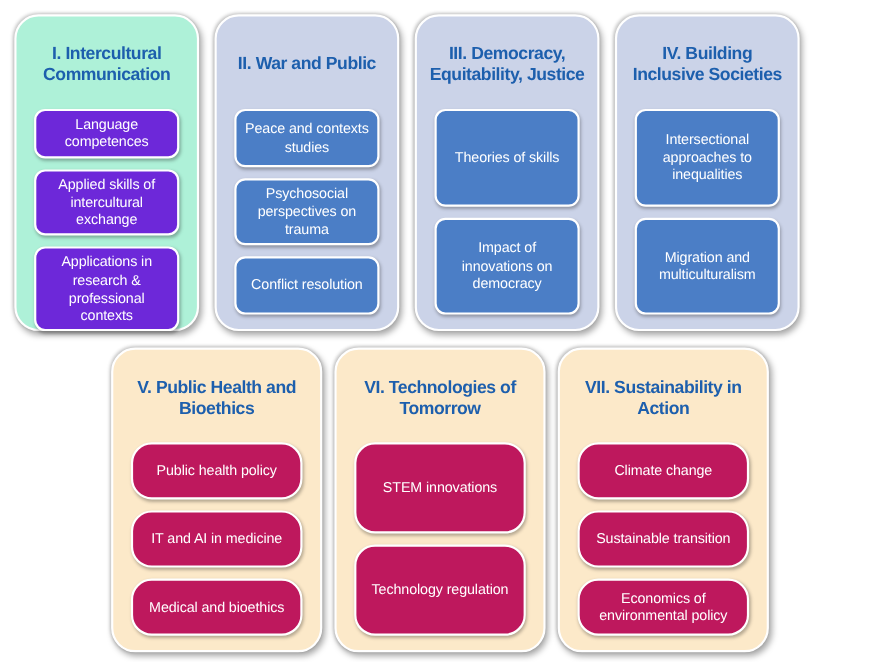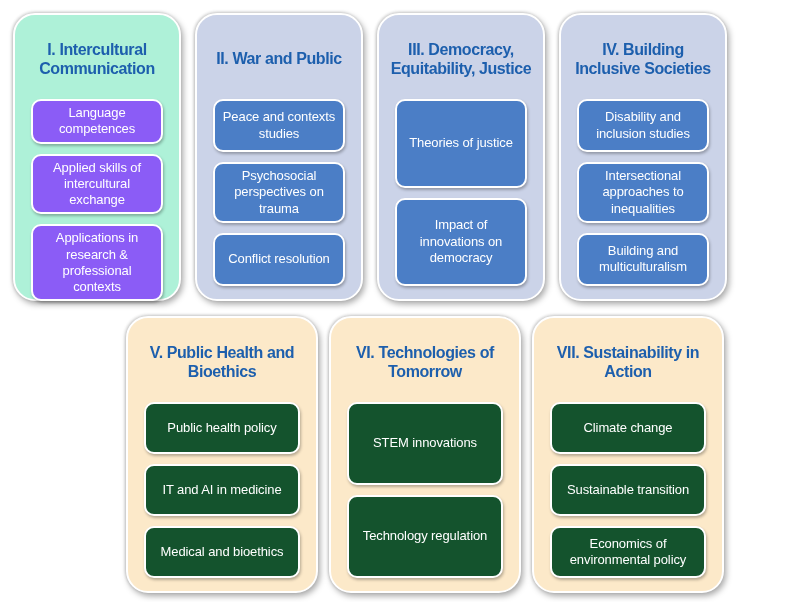--- a/index.html
+++ b/index.html
@@ -20,21 +20,21 @@
     display: flex;
   }
   .row-top {
     left: 13px;
     top: 13px;
     width: 714px;
     height: 288px;
     gap: 14px;
   }
   .row-bottom {
-    left: 126px;
+    left: 101px;
     top: 316px;
     width: 598px;
     height: 277px;
     gap: 11px;
   }
   .card {
     flex: 1 1 0;
     box-sizing: border-box;
     border: 2px solid #ffffff;
     border-radius: 22px;
@@ -78,23 +78,23 @@
     align-items: center;
     justify-content: center;
     text-align: center;
     color: #ffffff;
     font-size: 13px;
     letter-spacing: -0.1px;
     line-height: 1.25;
     padding: 4px 6px;
     box-sizing: border-box;
   }
-  .theme-green .item { background: #8b5cf6; }
+  .theme-green .item { background: #6d28d9; }
   .theme-blue  .item { background: #4b7ec6; }
-  .theme-amber .item { background: #14532d; }
+  .theme-amber .item { background: #be185d; border-radius: 19px; }
 </style>
 </head>
 <body>
 
 <div class="board">
 
   <div class="row row-top">
 
     <section class="card theme-green">
       <h2 class="card-title">I. Intercultural Communication</h2>
@@ -110,31 +110,30 @@
       <div class="card-items">
         <div class="item">Peace and contexts studies</div>
         <div class="item">Psychosocial perspectives on trauma</div>
         <div class="item">Conflict resolution</div>
       </div>
     </section>
 
     <section class="card theme-blue">
       <h2 class="card-title">III. Democracy, Equitability, Justice</h2>
       <div class="card-items">
-        <div class="item">Theories of justice</div>
+        <div class="item">Theories of skills</div>
         <div class="item">Impact of innovations on democracy</div>
       </div>
     </section>
 
     <section class="card theme-blue">
       <h2 class="card-title">IV. Building Inclusive Societies</h2>
       <div class="card-items">
-        <div class="item">Disability and inclusion studies</div>
         <div class="item">Intersectional approaches to inequalities</div>
-        <div class="item">Building and multiculturalism</div>
+        <div class="item">Migration and multiculturalism</div>
       </div>
     </section>
 
   </div>
 
   <div class="row row-bottom">
 
     <section class="card theme-amber">
       <h2 class="card-title">V. Public Health and Bioethics</h2>
       <div class="card-items">

